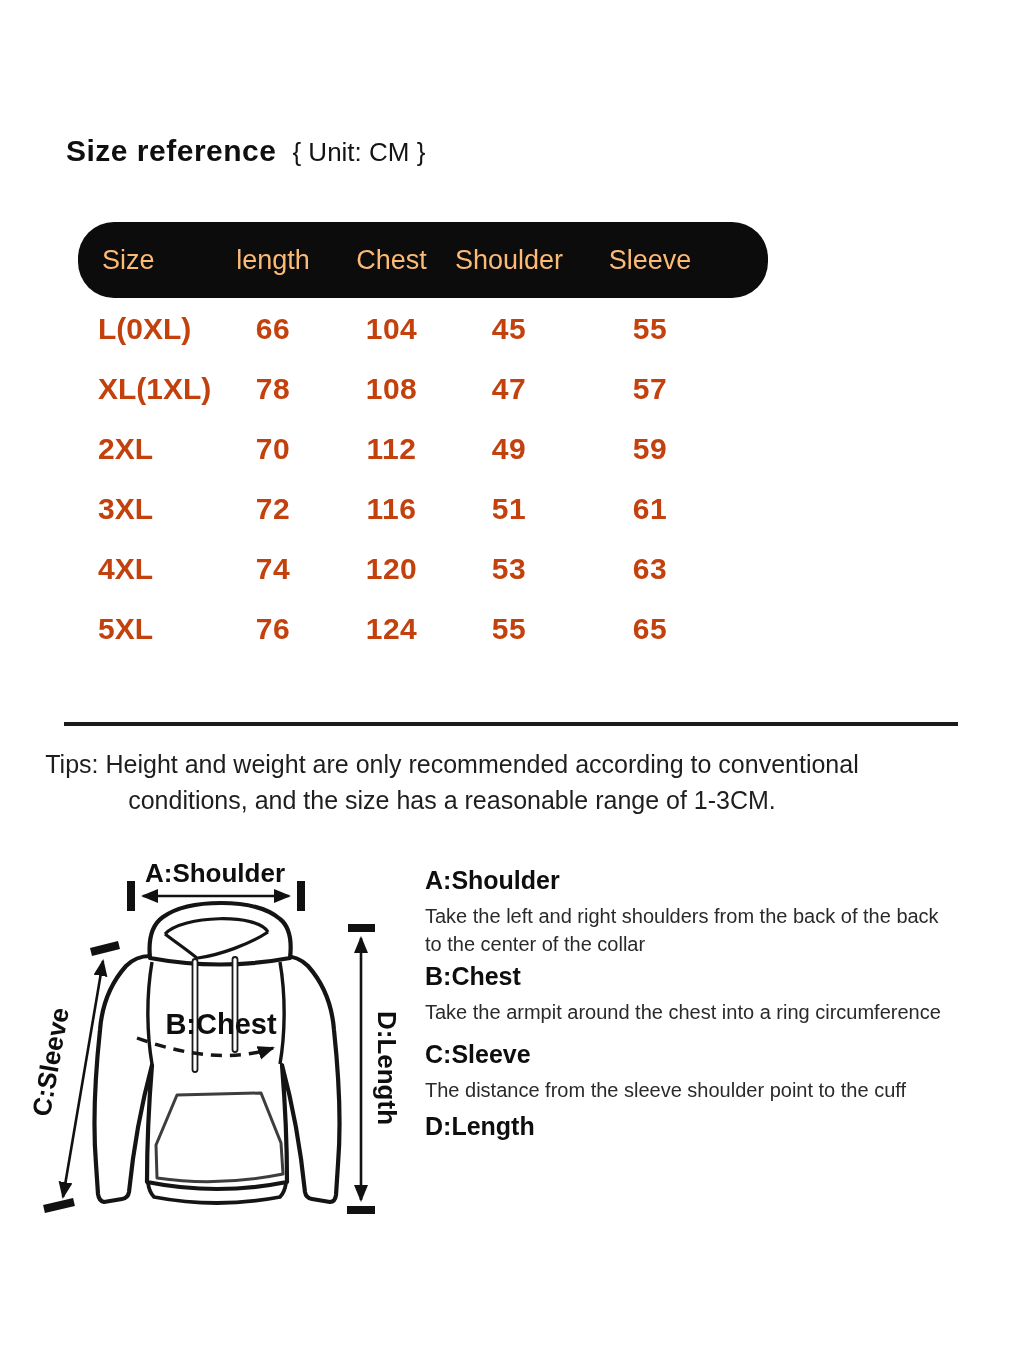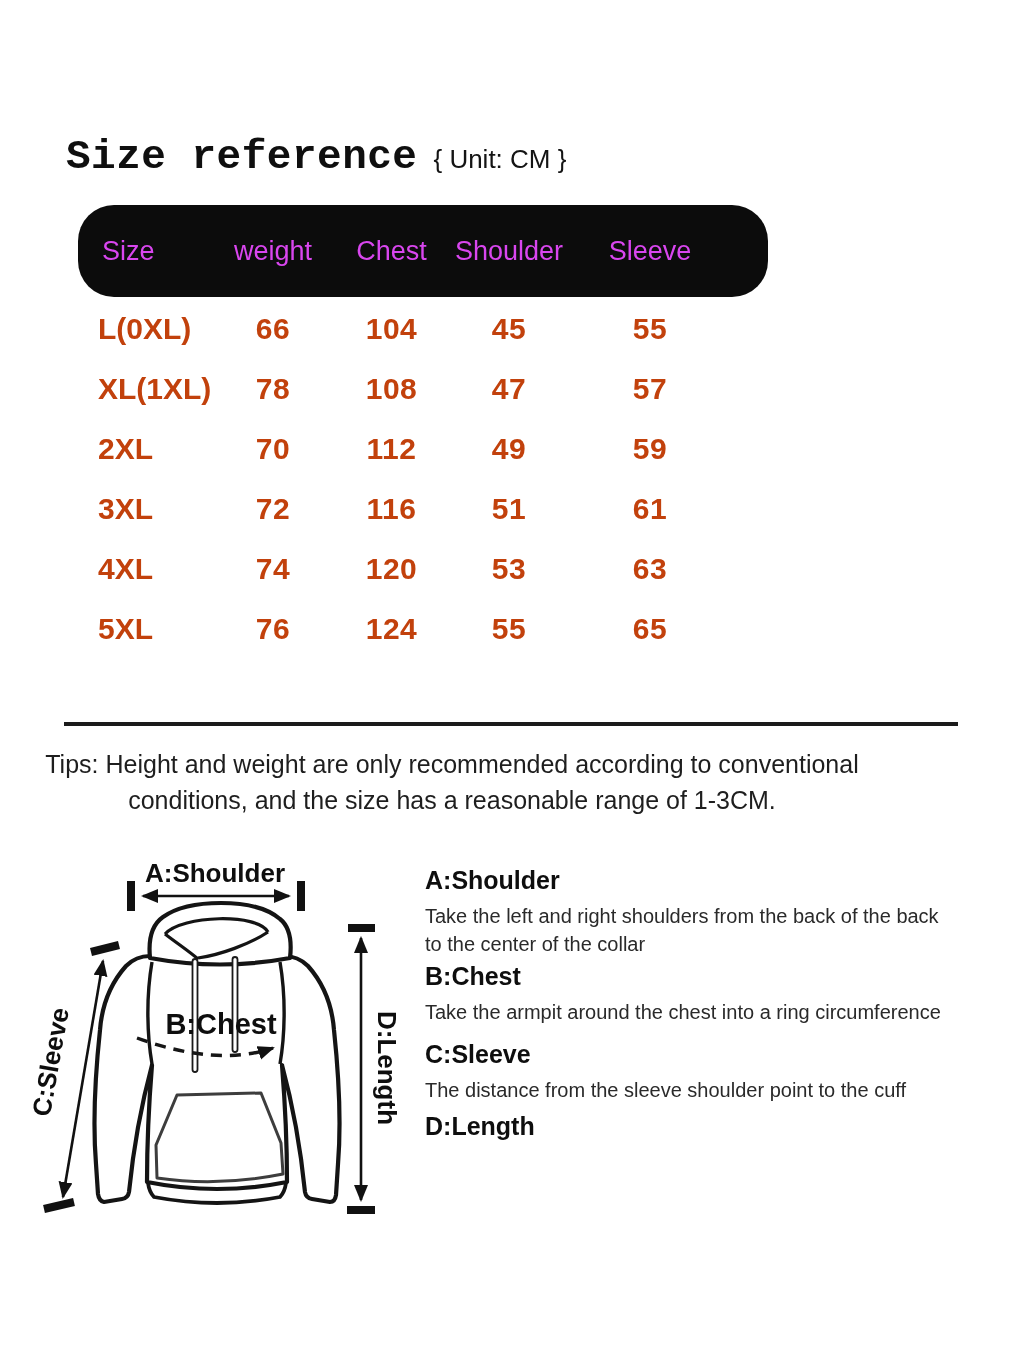--- a/index.html
+++ b/index.html
@@ -2,28 +2,28 @@
 <html><head>
 <meta charset="utf-8">
 <style>
   html,body{margin:0;padding:0;background:#fff;}
   .page{
     position:relative;width:1024px;height:1365px;background:#ffffff;
     font-family:"Liberation Sans",sans-serif;color:#111;overflow:hidden;
   }
   
   .title-row{position:absolute;left:66px;top:134px;display:flex;align-items:baseline;white-space:nowrap;}
-  .title-main{font-size:41px;font-weight:700;color:#0f0f0f;letter-spacing:0.5px;font-family:Liberation Mono, monospace;}
+  .title-main{font-size:30px;font-weight:700;color:#0f0f0f;letter-spacing:0.5px;}
   .title-unit{font-size:26px;font-weight:400;color:#141414;margin-left:16px;}
   
   .thead{
-    position:absolute;left:78px;top:205px;width:690px;height:92px;
+    position:absolute;left:78px;top:222px;width:690px;height:76px;
     background:#0c0c0c;border-radius:36px;
     display:grid;grid-template-columns:135px 120px 117px 118px 164px;
-    align-items:center;color:#d946ef;font-size:27px;
+    align-items:center;color:#fdba74;font-size:27px;
   }
   .thead .cell{text-align:center;}
   .thead .cell.first{text-align:left;padding-left:24px;}
   .tbody{position:absolute;left:78px;top:299px;width:690px;}
   .trow{
     height:60px;display:grid;grid-template-columns:135px 120px 117px 118px 164px;
     align-items:center;font-weight:700;font-size:30px;color:#c2410c;
   }
   .trow .cell{text-align:center;letter-spacing:0.5px;}
   .trow .cell.first{text-align:left;padding-left:20px;letter-spacing:0;}
@@ -52,21 +52,21 @@
 
 <div class="page">
 
   <div class="title-row">
     <span class="title-main">Size reference</span>
     <span class="title-unit">{ Unit: CM }</span>
   </div>
 
   <div class="thead">
     <span class="cell first">Size</span>
-    <span class="cell">weight</span>
+    <span class="cell">length</span>
     <span class="cell">Chest</span>
     <span class="cell">Shoulder</span>
     <span class="cell">Sleeve</span>
   </div>
 
   <div class="tbody">
     <div class="trow">
       <span class="cell first">L(0XL)</span>
       <span class="cell">66</span>
       <span class="cell">104</span>

